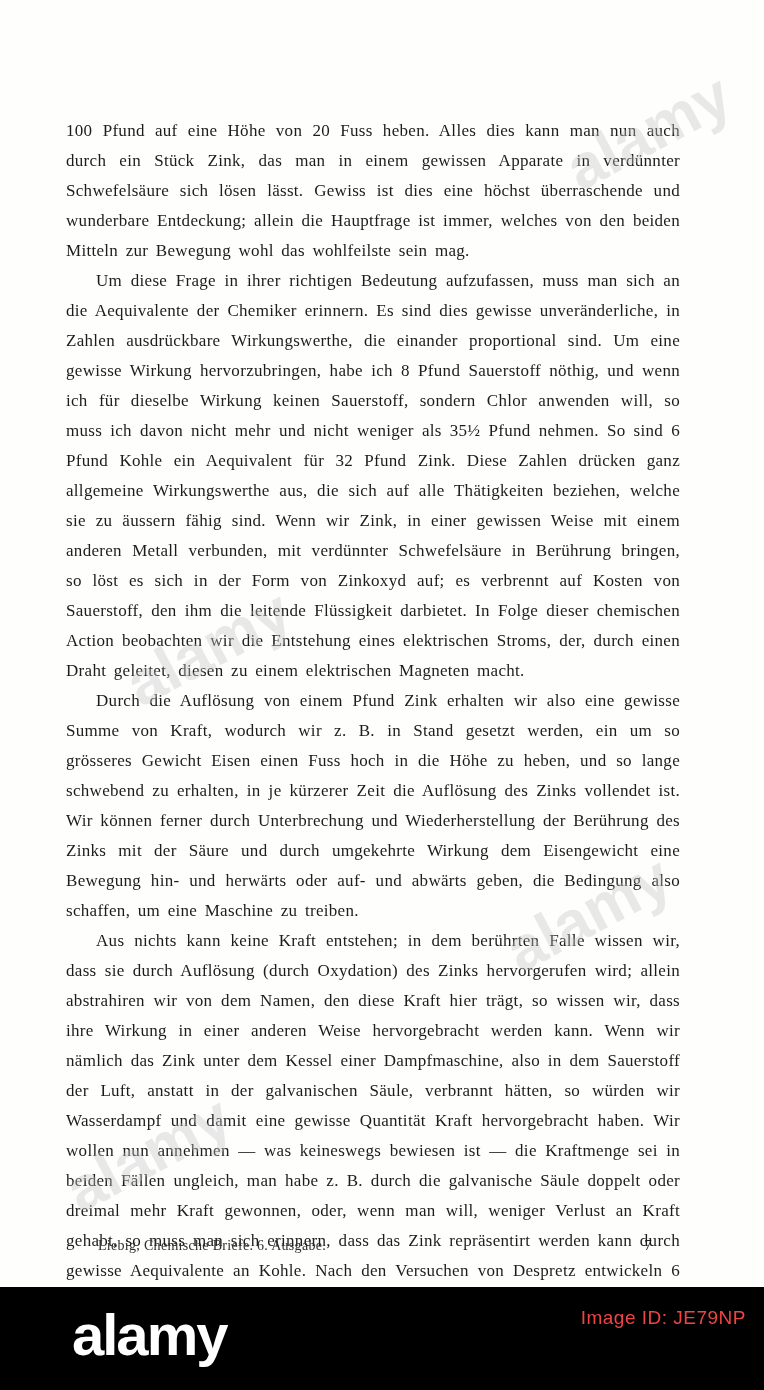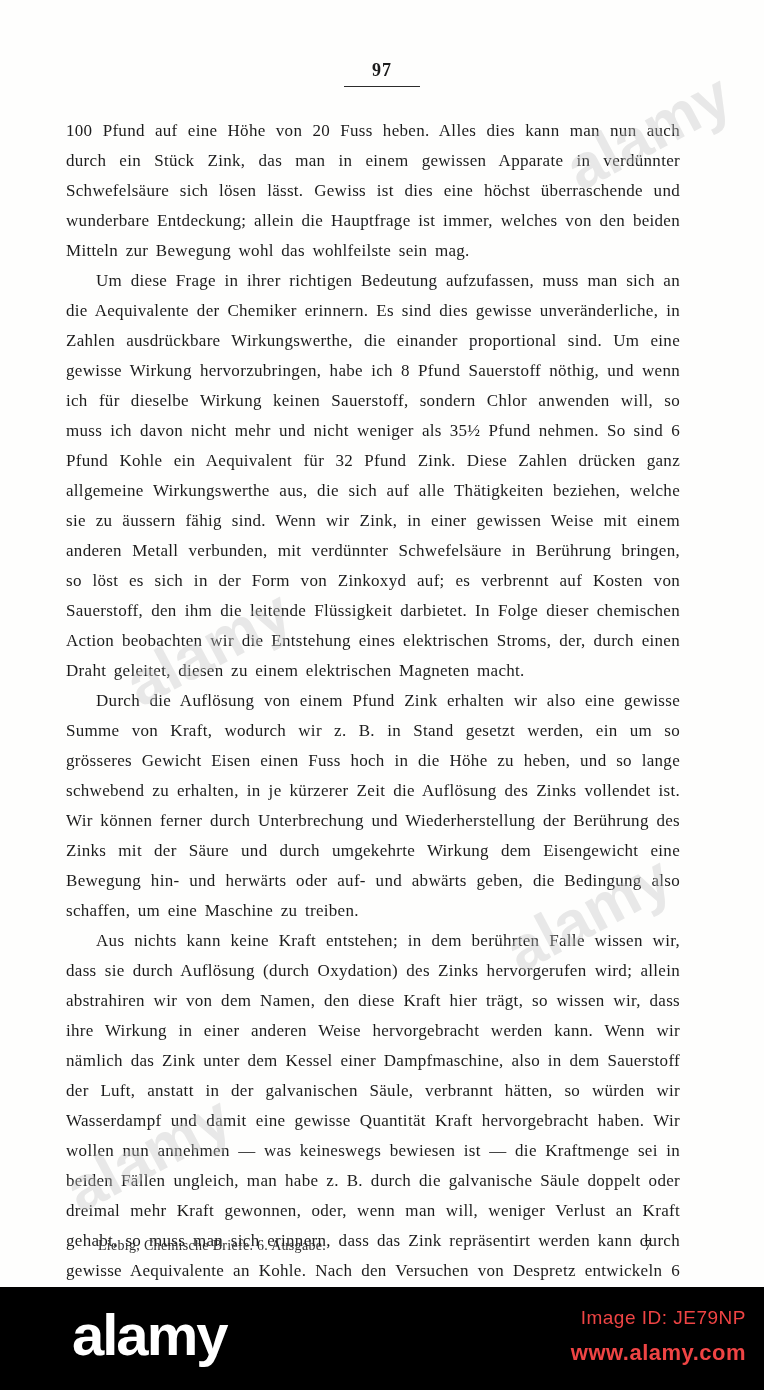--- a/index.html
+++ b/index.html
@@ -129,23 +129,20 @@
     font-size: 22px;
     font-weight: bold;
     letter-spacing: 0.5px;
   }
 </style>
 </head>
 <body>
 
 <div class="canvas">
 
-  <div class="page-number-row">
-    <span class="page-number">97</span>
-  </div>
 
   <div class="text-block">
     <p>100 Pfund auf eine Höhe von 20 Fuss heben.  Alles dies kann man nun auch durch ein Stück Zink, das man in einem gewissen Apparate in verdünnter Schwefelsäure sich lösen lässt.  Gewiss ist dies eine höchst überraschende und wunderbare Entdeckung; allein die Hauptfrage ist immer, welches von den beiden Mitteln zur Bewegung wohl das wohlfeilste sein mag.</p>
     <p class="indent">Um diese Frage in ihrer richtigen Bedeutung aufzufassen, muss man sich an die Aequivalente der Chemiker erinnern.  Es sind dies gewisse unveränderliche, in Zahlen ausdrückbare Wirkungswerthe, die einander proportional sind.  Um eine gewisse Wirkung hervorzubringen, habe ich 8 Pfund Sauerstoff nöthig, und wenn ich für dieselbe Wirkung keinen Sauerstoff, sondern Chlor anwenden will, so muss ich davon nicht mehr und nicht weniger als 35½ Pfund nehmen.  So sind 6 Pfund Kohle ein Aequivalent für 32 Pfund Zink.  Diese Zahlen drücken ganz allgemeine Wirkungswerthe aus, die sich auf alle Thätigkeiten beziehen, welche sie zu äussern fähig sind.  Wenn wir Zink, in einer gewissen Weise mit einem anderen Metall verbunden, mit verdünnter Schwefelsäure in Berührung bringen, so löst es sich in der Form von Zinkoxyd auf; es verbrennt auf Kosten von Sauerstoff, den ihm die leitende Flüssigkeit darbietet.  In Folge dieser chemischen Action beobachten wir die Entstehung eines elektrischen Stroms, der, durch einen Draht geleitet, diesen zu einem elektrischen Magneten macht.</p>
     <p class="indent">Durch die Auflösung von einem Pfund Zink erhalten wir also eine gewisse Summe von Kraft, wodurch wir z. B. in Stand gesetzt werden, ein um so grösseres Gewicht Eisen einen Fuss hoch in die Höhe zu heben, und so lange schwebend zu erhalten, in je kürzerer Zeit die Auflösung des Zinks vollendet ist.  Wir können ferner durch Unterbrechung und Wiederherstellung der Berührung des Zinks mit der Säure und durch umgekehrte Wirkung dem Eisengewicht eine Bewegung hin- und herwärts oder auf- und abwärts geben, die Bedingung also schaffen, um eine Maschine zu treiben.</p>
     <p class="indent">Aus nichts kann keine Kraft entstehen; in dem berührten Falle wissen wir, dass sie durch Auflösung (durch Oxydation) des Zinks hervorgerufen wird; allein abstrahiren wir von dem Namen, den diese Kraft hier trägt, so wissen wir, dass ihre Wirkung in einer anderen Weise hervorgebracht werden kann.  Wenn wir nämlich das Zink unter dem Kessel einer Dampfmaschine, also in dem Sauerstoff der Luft, anstatt in der galvanischen Säule, verbrannt hätten, so würden wir Wasserdampf und damit eine gewisse Quantität Kraft hervorgebracht haben.  Wir wollen nun annehmen — was keineswegs bewiesen ist — die Kraftmenge sei in beiden Fällen ungleich, man habe z. B. durch die galvanische Säule doppelt oder dreimal mehr Kraft gewonnen, oder, wenn man will, weniger Verlust an Kraft gehabt, so muss man sich erinnern, dass das Zink repräsentirt werden kann durch gewisse Aequivalente an Kohle.  Nach den Versuchen von Despretz entwickeln 6 Pfund Zink, wenn sie sich mit Sauerstoff verbinden, nicht mehr Wärme wie 1 Pfund Kohle; wir können also unter gleichen Bedingungen mit 1 Pfund Kohle sechsmal so viel Kraft hervorbringen wie mit 1 Pfund Zink.  Es ist klar, die Kraftverluste auf beiden Seiten gleichgesetzt, würde es vortheilhafter sein,</p>
   </div>
 
   <div class="footer-row">
     <span class="footer-credit">Liebig, Chemische Briefe.  6. Ausgabe.</span>
@@ -154,17 +151,16 @@
 
   <span class="wm wm-1">alamy</span>
   <span class="wm wm-2">alamy</span>
   <span class="wm wm-3">alamy</span>
   <span class="wm wm-4">alamy</span>
 
   <div class="alamy-bar">
     <span class="alamy-logo">alamy</span>
     <div class="alamy-credit">
       <div class="image-id">Image ID: JE79NP</div>
-      <div class="alamy-url">www.alamy.com</div>
     </div>
   </div>
 
 </div>
 
 </body></html>

